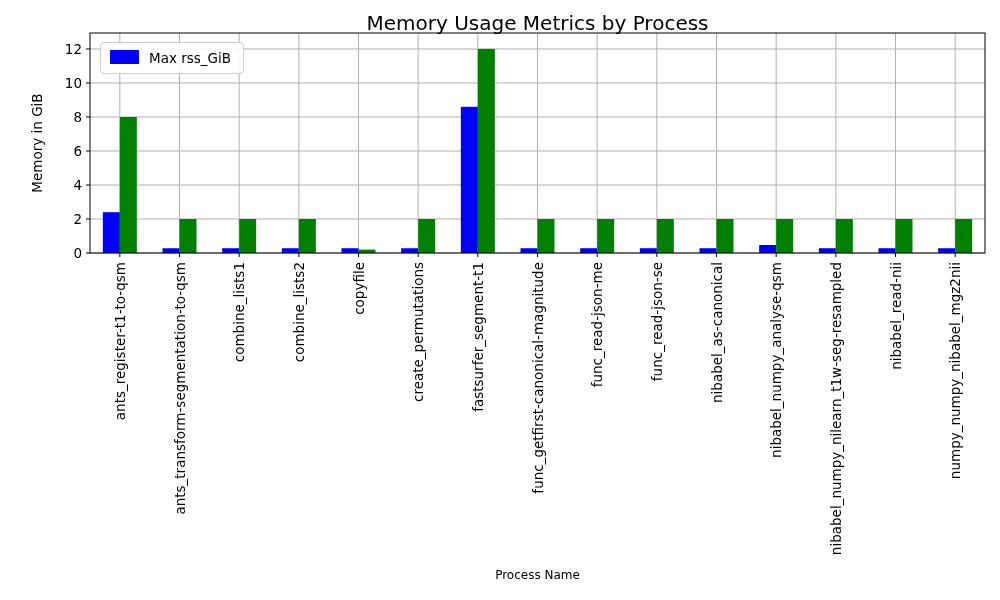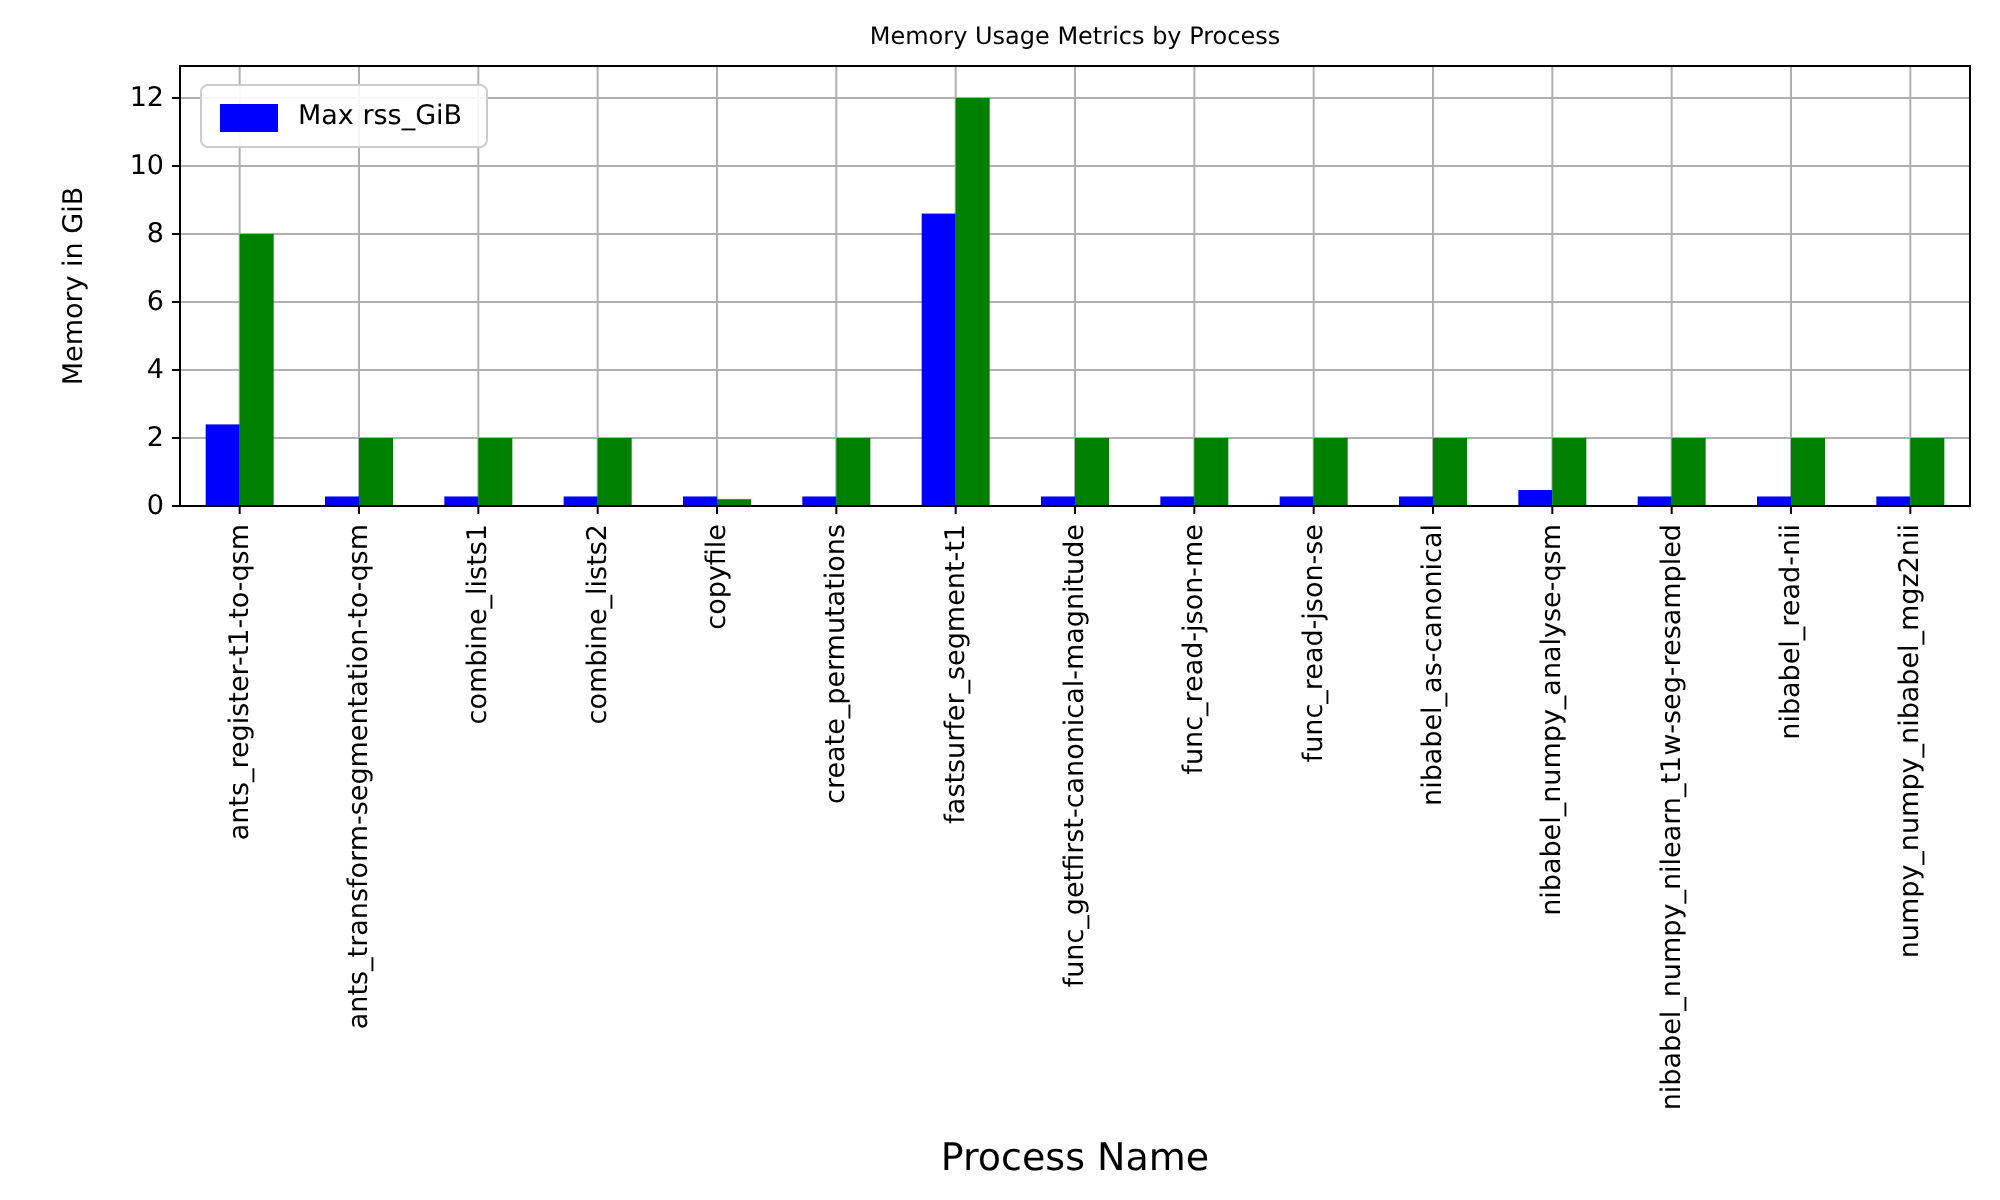--- a/index.html
+++ b/index.html
@@ -10,56 +10,56 @@
     background: #ffffff;
     font-family: "DejaVu Sans", sans-serif;
     overflow: hidden;
   }
   .chart-title {
     position: absolute;
     left: 90px;
     top: 11px;
     width: 895px;
     text-align: center;
-    font-size: 12px;
+    font-size: 20px;
     color: #000000;
     white-space: nowrap;
   }
   .y-label {
     position: absolute;
     left: 37px;
     top: 143px;
     transform: translate(-50%, -50%) rotate(-90deg);
     font-size: 13.5px;
     color: #000000;
     white-space: nowrap;
   }
   .x-label {
     position: absolute;
     left: 90px;
     top: 568px;
     width: 895px;
     text-align: center;
-    font-size: 19px;
+    font-size: 12px;
     color: #000000;
   }
   svg.chart-canvas { position: absolute; left: 0; top: 0; }
   .legend {
     position: absolute;
     left: 100px;
     top: 42px;
     background: rgba(255,255,255,0.9);
     border: 1px solid #cccccc;
     border-radius: 4px;
     padding: 7px 12px 7px 9px;
     display: flex;
     flex-direction: column;
     gap: 7px;
   }
-  .legend-row { display: flex; align-items: flex-end; gap: 10px; }
+  .legend-row { display: flex; align-items: flex-start; gap: 10px; }
   .legend-swatch { width: 29px; height: 14px; display: inline-block; }
   .legend-label { font-size: 13.5px; color: #000000; white-space: nowrap; }
 </style>
 </head>
 <body>
 
 <div class="figure">
 
   <svg class="chart-canvas" id="plot-svg" width="1000" height="600">
       <line x1="90" y1="253" x2="985" y2="253" stroke="#b0b0b0" stroke-width="1"></line>

